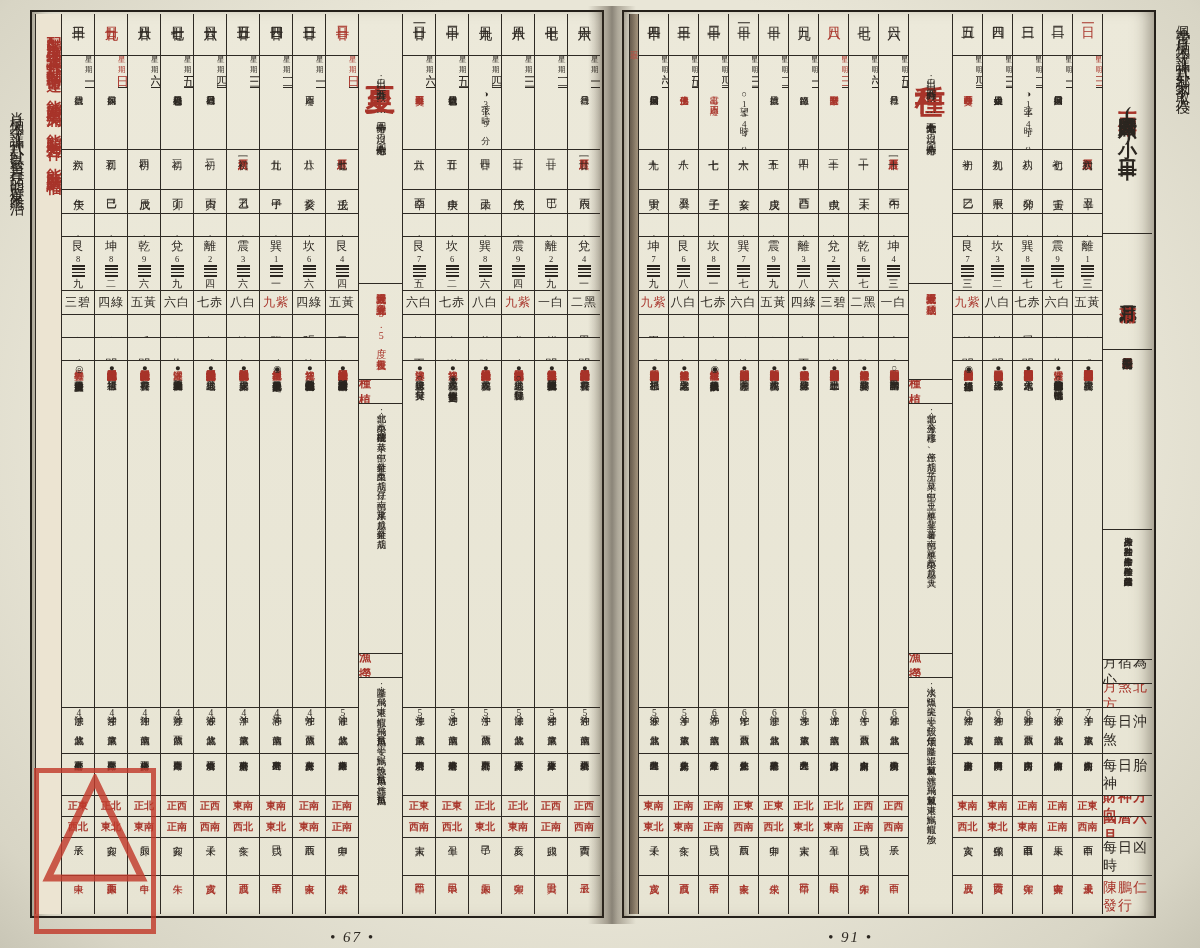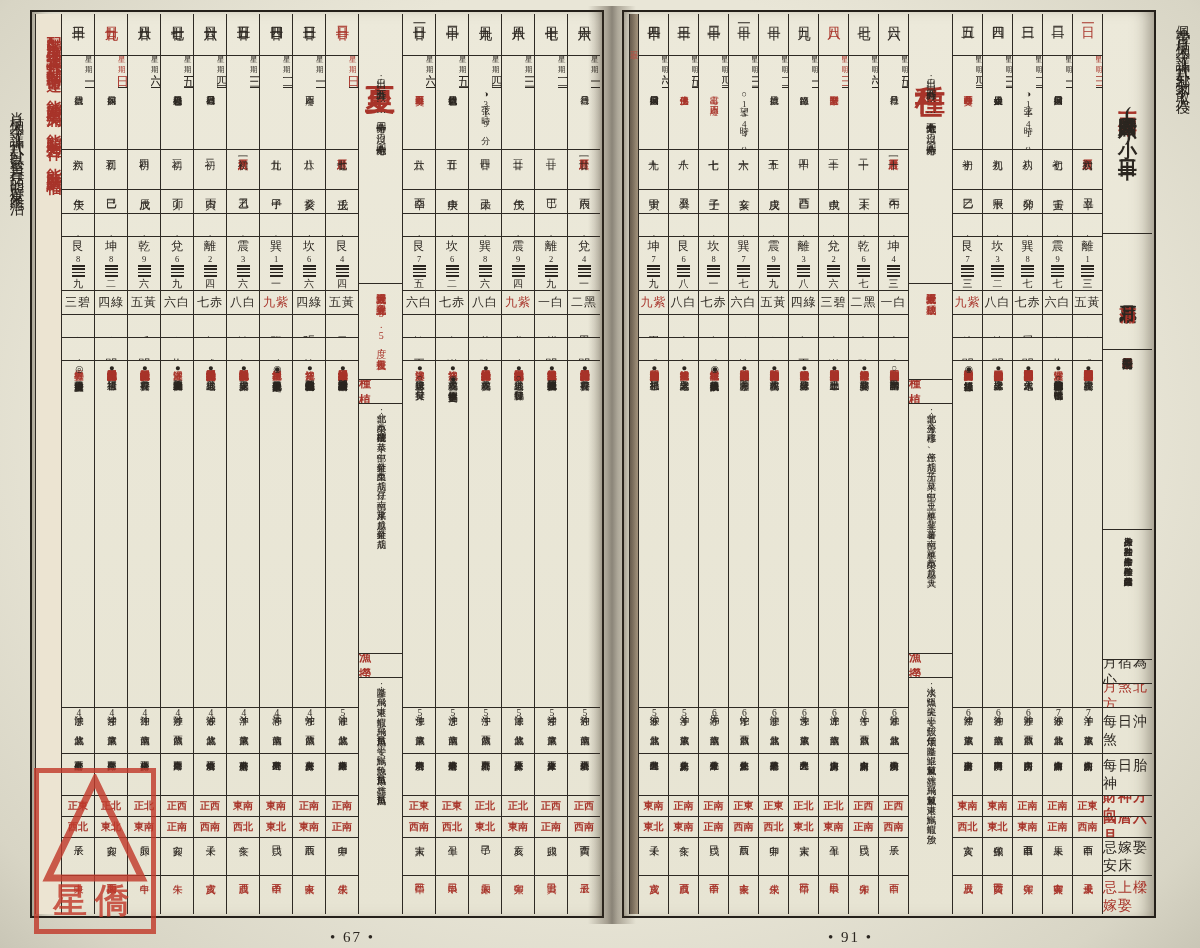--- a/index.html
+++ b/index.html
@@ -65,21 +65,21 @@
   .sliver{width:9px;background:linear-gradient(to right,#6d6152,#a2927b);overflow:hidden;}
   .sliver .vt{font-size:9px;color:#b05a4c;padding-top:30px;}
   
   .advert{width:26px;background:#ece4d2;}
   .advert .vt{font-size:15px;font-weight:bold;padding-top:10px;letter-spacing:3px;height:880px;}
   
   .margin-v{position:absolute;writing-mode:vertical-rl;text-orientation:upright;font-size:14.5px;
             color:#26221c;letter-spacing:5px;z-index:2;}
   #margin-right{right:8px;top:14px;}
   #margin-left{left:7px;top:100px;}
-  .pageno{position:absolute;bottom:2px;font-size:15px;color:#2b2620;letter-spacing:2px;}
+  .pageno{position:absolute;bottom:2px;font-size:15px;color:#2b2620;letter-spacing:2px;font-style:italic;}
   #pageno-left{left:330px;}
   #pageno-right{left:828px;}
   
   #stamp{position:absolute;left:34px;top:768px;width:122px;height:166px;z-index:9;opacity:.82;}
   #stamp .box{position:absolute;inset:0;border:5px solid #c23b2c;}
   #stamp svg{position:absolute;left:8px;top:6px;}
   #stamp .chars{position:absolute;bottom:10px;left:0;right:0;text-align:center;font-size:34px;
                 font-weight:bold;color:#c23b2c;letter-spacing:8px;}
   .sp{display:inline;}
 </style>
@@ -996,24 +996,24 @@
       <div class="c lab-row r-ts">
         <span>每日胎神</span>
       </div>
       <div class="c lab-row r-cai">
         <span class="rd">財神方向</span>
       </div>
       <div class="c lab-row r-xi">
         <span class="rd">國曆六月</span>
       </div>
       <div class="c lab-row r-bad">
-        <span>忌嫁娶安床</span>
+        <span>每日凶時</span>
       </div>
       <div class="c lab-row r-good">
-        <span class="rd">忌上樑嫁娶</span>
+        <span class="rd">陳鵬仁發行</span>
       </div>
     </div>
     <div class="col daycol">
       <div class="c r-num">
         <span class="vt rd">一日</span>
       </div>
       <div class="c r-week mid">
         <div class="wk-lbl rd">星期</div>
         <div class="wk-val rd">日</div>
       </div>
@@ -1835,14 +1835,13 @@
 <div id="gutter"></div>
 
 <div class="pageno" id="pageno-left">• 67 •</div>
 <div class="pageno" id="pageno-right">• 91 •</div>
 
 <div id="stamp">
   <div class="box"></div>
   <svg width="106" height="110" viewBox="0 0 106 110">
     <polygon points="53,6 100,104 6,104" fill="none" stroke="#c23b2c" stroke-width="7"></polygon>
   </svg>
-  <div class="chars">星僑</div>
 </div>
 
 </body></html>

